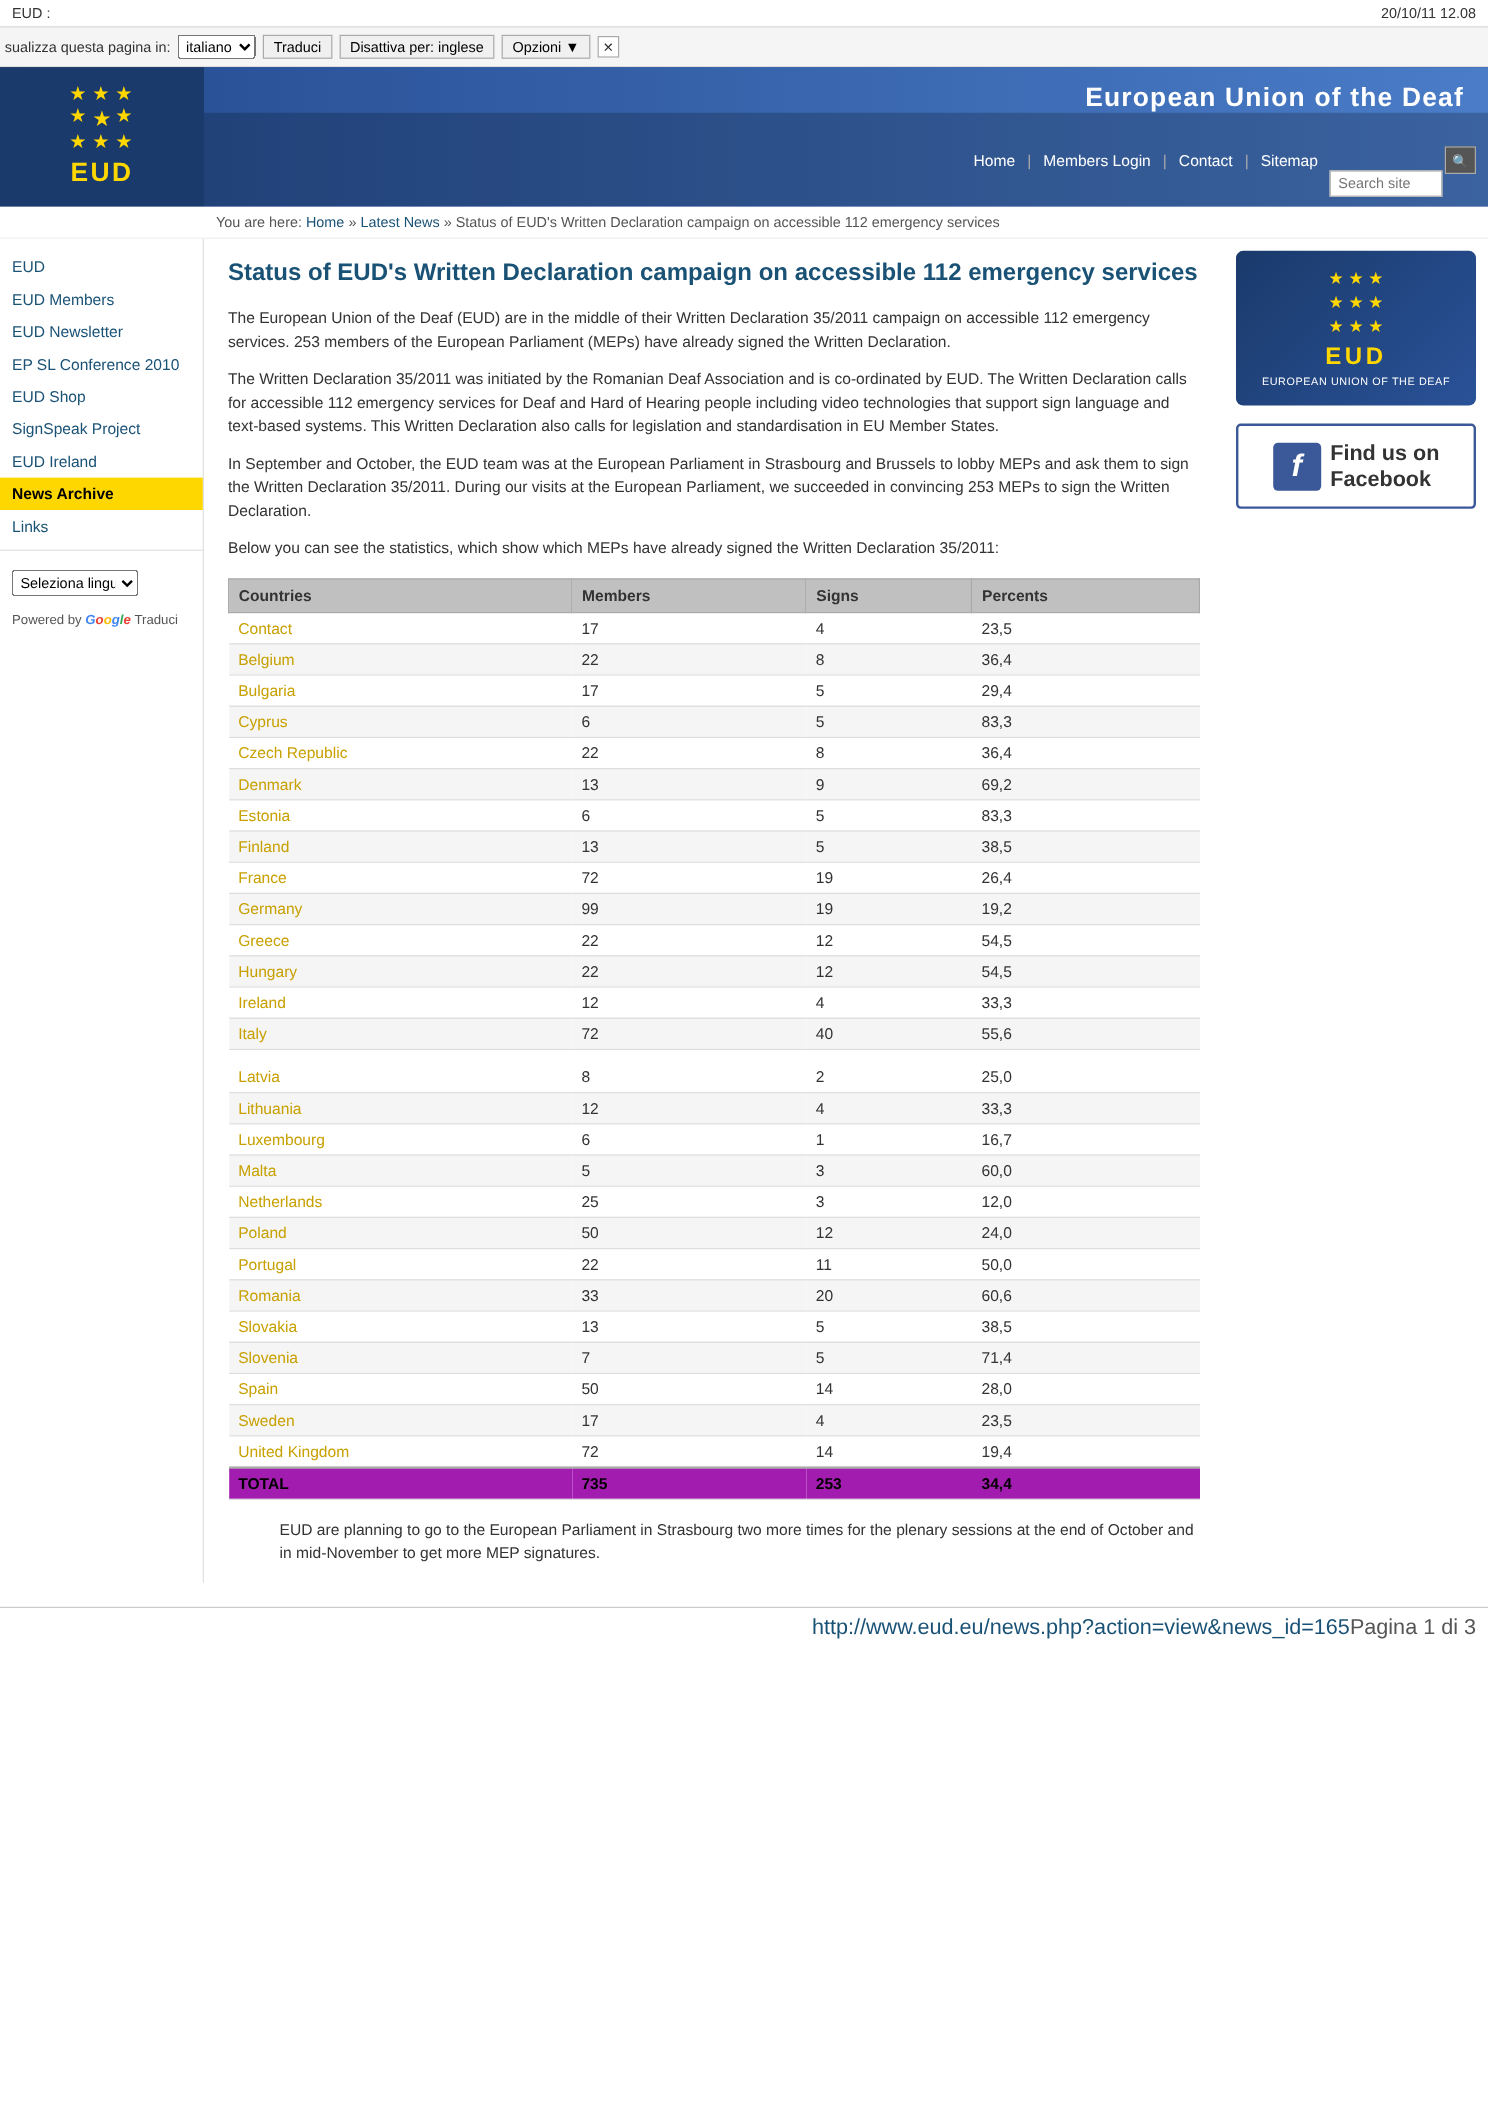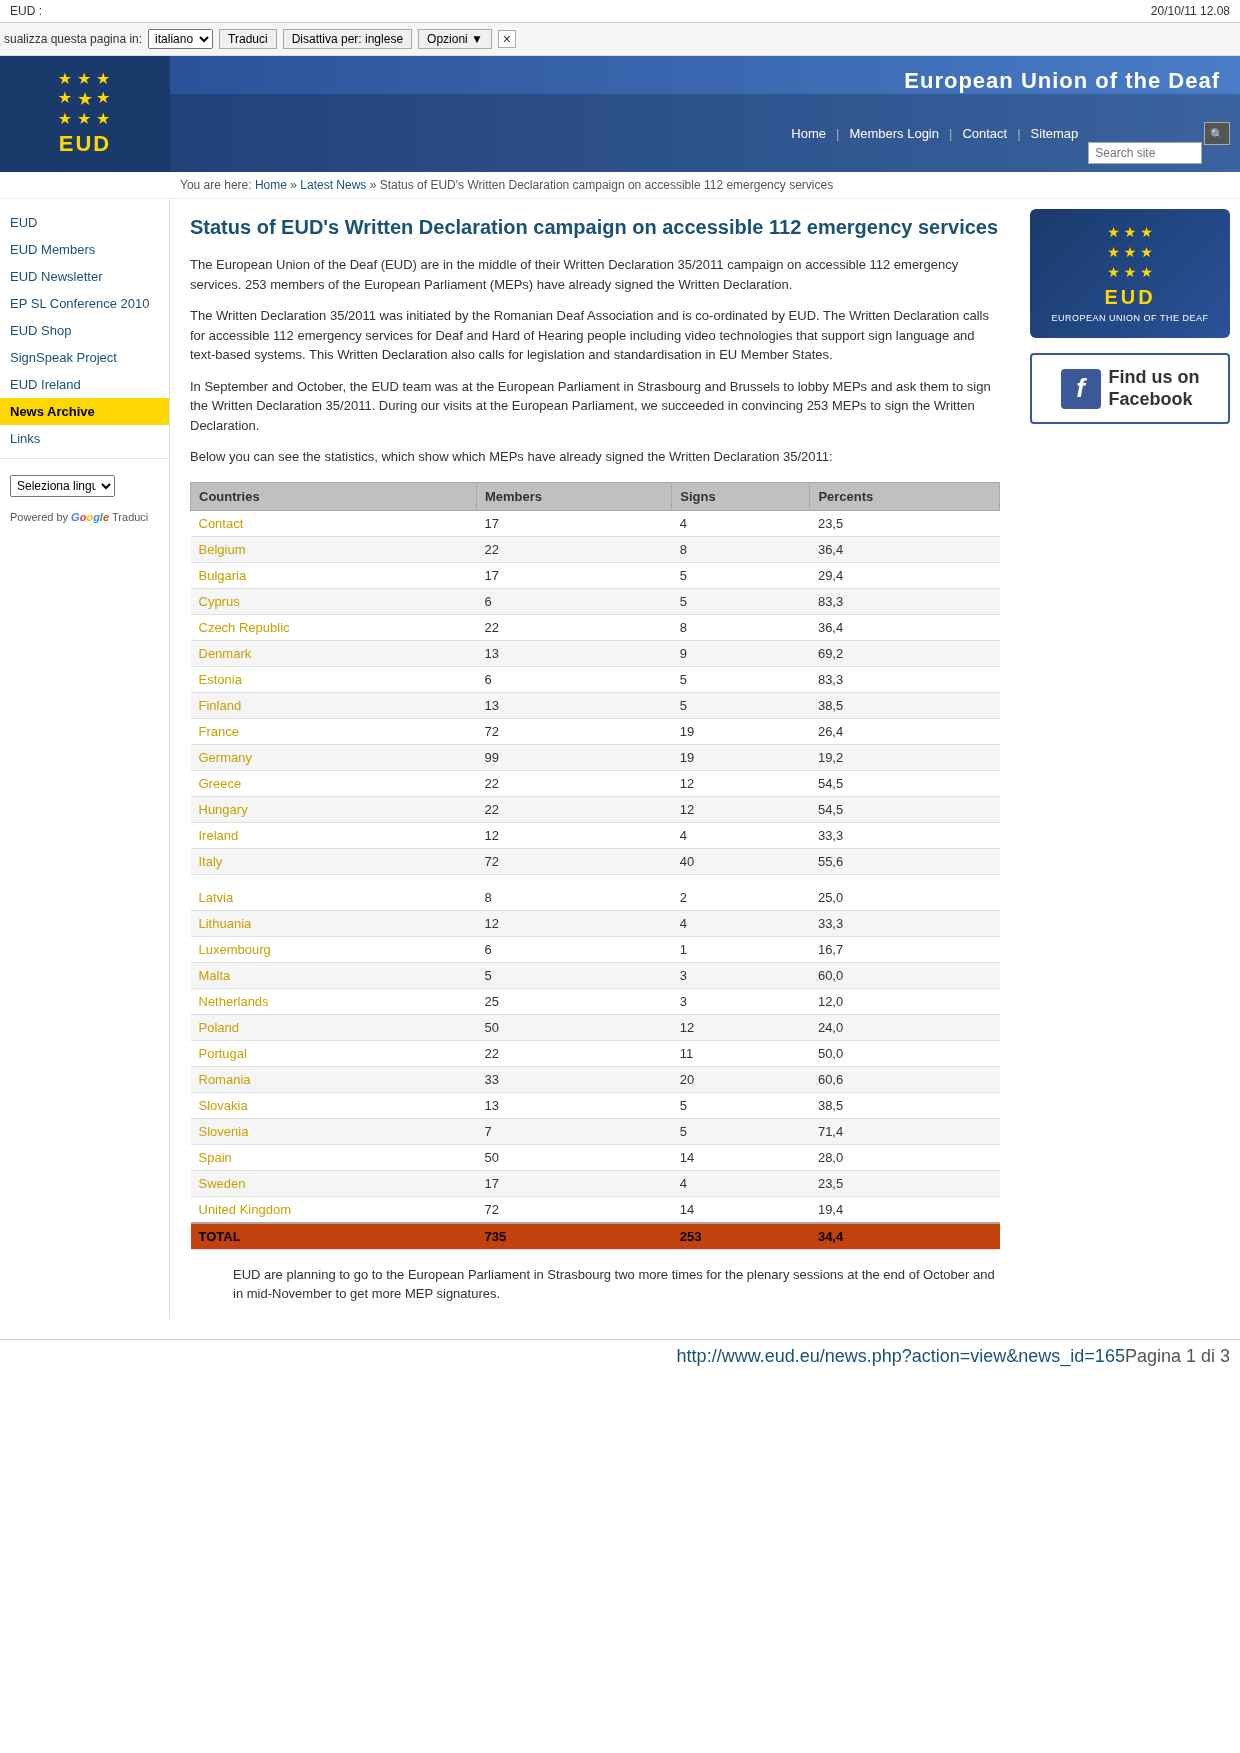--- a/index.html
+++ b/index.html
@@ -22,21 +22,21 @@
     .star { color: #FFD700; font-size: 16px; line-height: 1; }
     .star.center { color: #FFD700; font-size: 18px; }
     .eud-text { color: #FFD700; font-size: 22px; font-weight: bold; letter-spacing: 2px; }
     .header-banner { flex: 1; position: relative; overflow: hidden; background: linear-gradient(to right, #2a5298, #4a7cc7); display: flex; flex-direction: column; justify-content: space-between; }
     .header-title { text-align: right; padding: 12px 20px 0 0; }
     .header-title span { color: #fff; font-size: 22px; font-weight: bold; letter-spacing: 1px; }
     .header-nav { display: flex; align-items: center; justify-content: flex-end; padding: 8px 10px; background: rgba(0,0,0,0.2); gap: 4px; }
     .nav-link { color: #fff; text-decoration: none; font-size: 13px; padding: 2px 6px; }
     .nav-separator { color: #aaa; }
     .search-box { display: flex; align-items: center; }
-    .search-box input { padding: 3px 6px; font-size: 12px; border: 1px solid #aaa; width: 114px; margin-top: 40px; }
+    .search-box input { padding: 3px 6px; font-size: 12px; border: 1px solid #aaa; width: 94px; margin-top: 40px; }
     .search-btn { background: #555; border: 1px solid #aaa; padding: 3px 5px; cursor: pointer; margin-left: 2px; }
     .search-btn::after { content: '🔍'; font-size: 11px; }
 
     
     .breadcrumb { padding: 6px 10px 6px 180px; font-size: 12px; color: #555; border-bottom: 1px solid #eee; }
     .breadcrumb a { color: #1a5276; text-decoration: none; }
 
     
     .main-layout { display: flex; min-height: 600px; }
 
@@ -55,21 +55,21 @@
     .article-body p { margin-bottom: 12px; line-height: 1.5; font-size: 13px; }
 
     
     .data-table { width: 100%; border-collapse: collapse; margin: 15px 0; }
     .data-table th { background: #c0c0c0; padding: 6px 8px; text-align: left; font-size: 13px; border: 1px solid #aaa; }
     .data-table td { padding: 5px 8px; font-size: 13px; border-bottom: 1px solid #ddd; }
     .data-table tr.odd td { background: #fff; }
     .data-table tr.even td { background: #f5f5f5; }
     .data-table td:first-child { color: #c8a000; font-weight: normal; }
     .data-table td.country { color: #c8a000; }
-    .data-table tr.total-row td { background: #c2410c; font-weight: bold; color: #000; border-top: 2px solid #aaa; }
+    .data-table tr.total-row td { background: #a21caf; font-weight: bold; color: #000; border-top: 2px solid #aaa; }
     .data-table tr.separator td { height: 8px; background: #fff; border: none; }
 
     
     .right-sidebar { width: 220px; min-width: 220px; padding: 10px; }
     .eud-badge { background: linear-gradient(135deg, #1a3a6b, #2a5298); border-radius: 6px; padding: 15px; display: flex; flex-direction: column; align-items: center; margin-bottom: 15px; }
     .badge-stars { display: grid; grid-template-columns: 1fr 1fr 1fr; gap: 4px; margin-bottom: 6px; }
     .badge-star { color: #FFD700; font-size: 14px; text-align: center; }
     .badge-eud { color: #FFD700; font-size: 20px; font-weight: bold; letter-spacing: 3px; }
     .badge-subtitle { color: #fff; font-size: 9px; text-align: center; margin-top: 4px; letter-spacing: 0.5px; }
     .facebook-box { border: 2px solid #3b5998; border-radius: 4px; display: flex; align-items: center; justify-content: center; gap: 8px; padding: 12px; background: #fff; }

